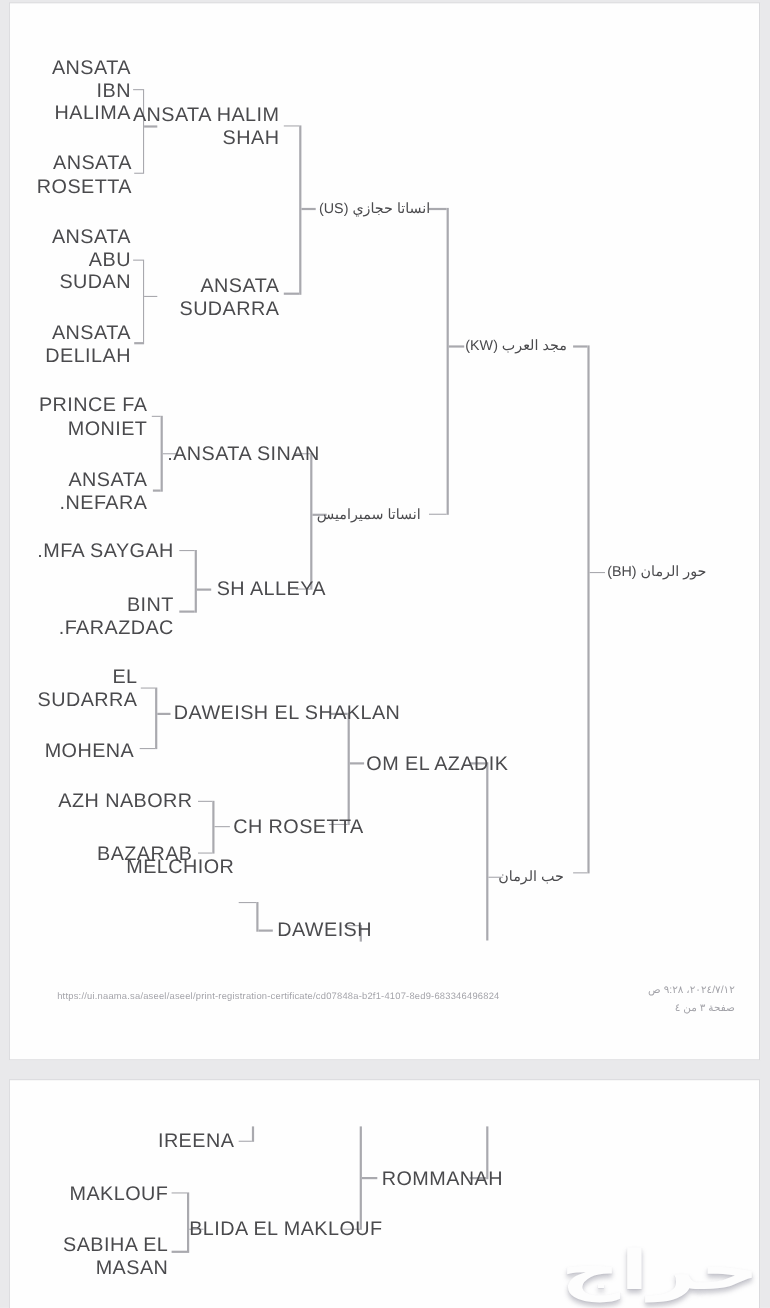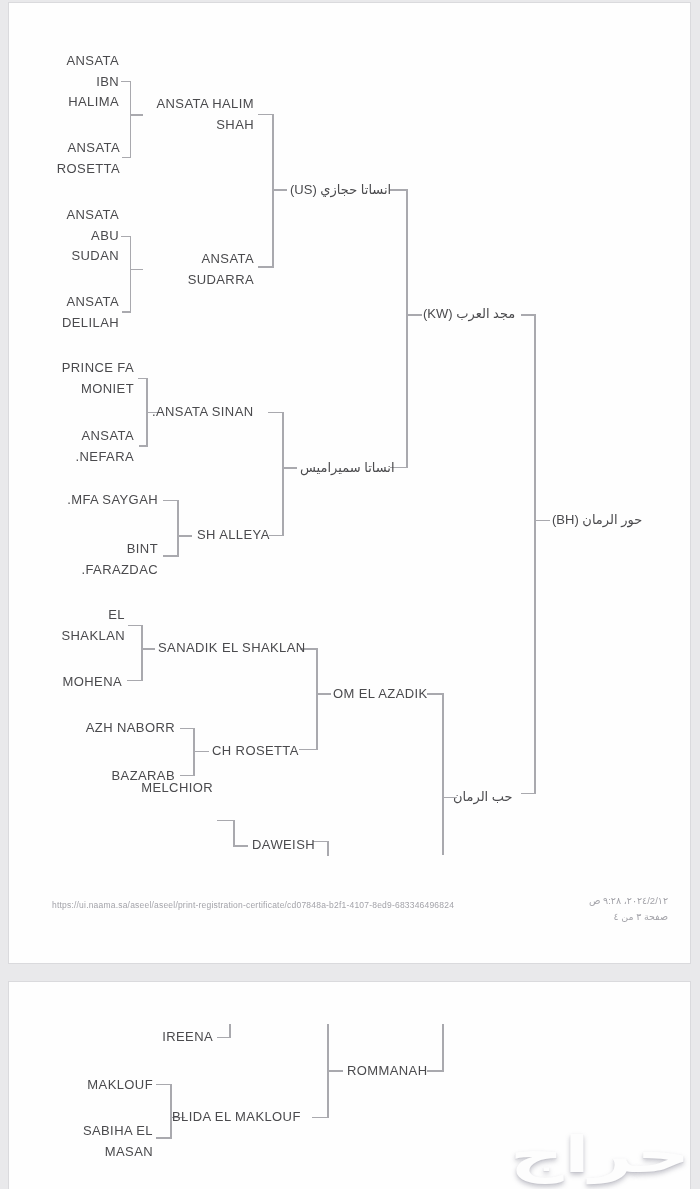--- a/index.html
+++ b/index.html
@@ -9,21 +9,21 @@
     font-family:"Liberation Sans","DejaVu Sans",sans-serif;
   }
   .card{
     position:absolute;left:8px;width:683px;box-sizing:border-box;
     background:#fefefe;border:1px solid #dadadd;
   }
   #card1{top:2px;height:962px;}
   #card2{top:981px;height:212px;}
   .node{
     position:absolute;z-index:2;color:#4a4a4d;
-    font-size:13px;line-height:20.5px;letter-spacing:0.4px;
+    font-size:18px;line-height:20.5px;letter-spacing:0.4px;
     white-space:pre-line;
   }
   .r{text-align:right;}
   .ar{direction:rtl;letter-spacing:0;font-size:13px;}
   .ln{position:absolute;z-index:1;background:#a9a9ae;}
   .furl{
     position:absolute;z-index:2;color:#a3a3a9;font-size:8.5px;
     letter-spacing:0.2px;white-space:nowrap;
   }
   .fmeta{
@@ -60,27 +60,27 @@
 <div class="node ar" style="left:290px;top:180px">انساتا حجازي (US)</div>
 <div class="node r" style="right:566px;top:358px">PRINCE FA
 MONIET</div>
 <div class="node r" style="right:566px;top:426px">ANSATA
 .NEFARA</div>
 <div class="node" style="left:152px;top:402px">.ANSATA SINAN</div>
 <div class="node r" style="right:542px;top:490px">.MFA SAYGAH</div>
 <div class="node r" style="right:542px;top:539px">BINT
 .FARAZDAC</div>
 <div class="node" style="left:197px;top:525px">SH ALLEYA</div>
-<div class="node ar" style="left:300px;top:458px">انساتا سميراميس</div>
+<div class="node ar" style="left:288px;top:458px">انساتا سميراميس</div>
 <div class="node ar" style="left:423px;top:304px">مجد العرب (KW)</div>
 <div class="node ar" style="left:552px;top:510px">حور الرمان (BH)</div>
 <div class="node r" style="right:575px;top:605px">EL
-SHAKLAN</div>
+SUDARRA</div>
 <div class="node r" style="right:578px;top:672px">MOHENA</div>
-<div class="node" style="left:158px;top:638px">SANADIK EL SHAKLAN</div>
+<div class="node" style="left:158px;top:638px">DAWEISH EL SHAKLAN</div>
 <div class="node r" style="right:525px;top:718px">AZH NABORR</div>
 <div class="node r" style="right:525px;top:766px">BAZARAB</div>
 <div class="node" style="left:212px;top:741px">CH ROSETTA</div>
 <div class="node" style="left:333px;top:684px">OM EL AZADIK</div>
 <div class="node ar" style="left:453px;top:787px">حب الرمان</div>
 <div class="node r" style="right:487px;top:778px">MELCHIOR</div>
 <div class="node" style="left:252px;top:835px">DAWEISH</div>
 
 <i class="ln" style="left:121px;top:80.5px;width:9px;height:1.5px"></i>
 <i class="ln" style="left:129.5px;top:80.5px;width:1.5px;height:77.5px"></i>
@@ -142,21 +142,21 @@
 <i class="ln" style="left:521px;top:792.5px;width:13px;height:1.5px"></i>
 
 <i class="ln" style="left:217px;top:819.5px;width:16px;height:1.5px"></i>
 <i class="ln" style="left:233px;top:819.5px;width:1.5px;height:27px"></i>
 <i class="ln" style="left:234.5px;top:845px;width:13px;height:1.5px"></i>
 
 <i class="ln" style="left:313px;top:840.5px;width:14px;height:1.5px"></i>
 <i class="ln" style="left:327px;top:840.5px;width:1.5px;height:15px"></i>
 
 <div class="furl" style="left:52px;top:900px">https://ui.naama.sa/aseel/aseel/print-registration-certificate/cd07848a-b2f1-4107-8ed9-683346496824</div>
-<div class="fmeta" style="right:32px;top:895px">١٢؜/2؜/٢٠٢٤، ٩:٢٨ ص</div>
+<div class="fmeta" style="right:32px;top:895px">١٢؜/٧؜/٢٠٢٤، ٩:٢٨ ص</div>
 <div class="fmeta" style="right:32px;top:911px">صفحة ٣ من ٤</div>
 
 <div class="node r" style="right:487px;top:1027px">IREENA</div>
 <div class="node" style="left:347px;top:1061px">ROMMANAH</div>
 <div class="node r" style="right:547px;top:1075px">MAKLOUF</div>
 <div class="node" style="left:172px;top:1107px">BLIDA EL MAKLOUF</div>
 <div class="node r" style="right:547px;top:1121px">SABIHA EL
 MASAN</div>
 
 <i class="ln" style="left:229px;top:1024px;width:1.5px;height:14px"></i>

